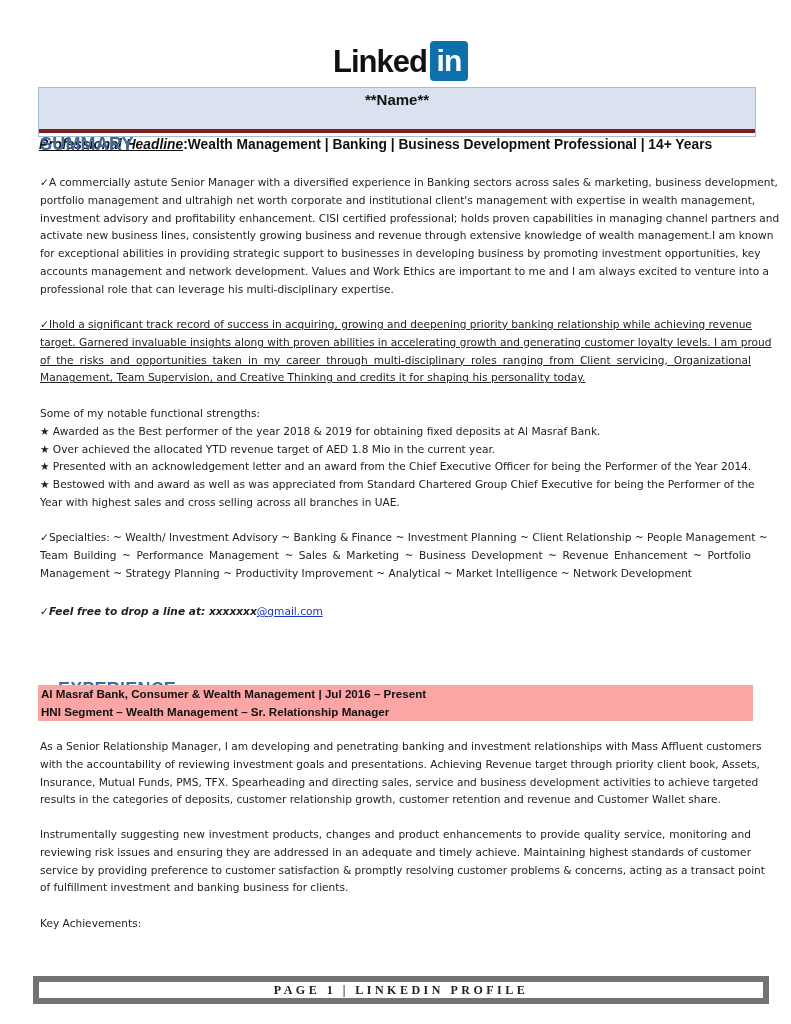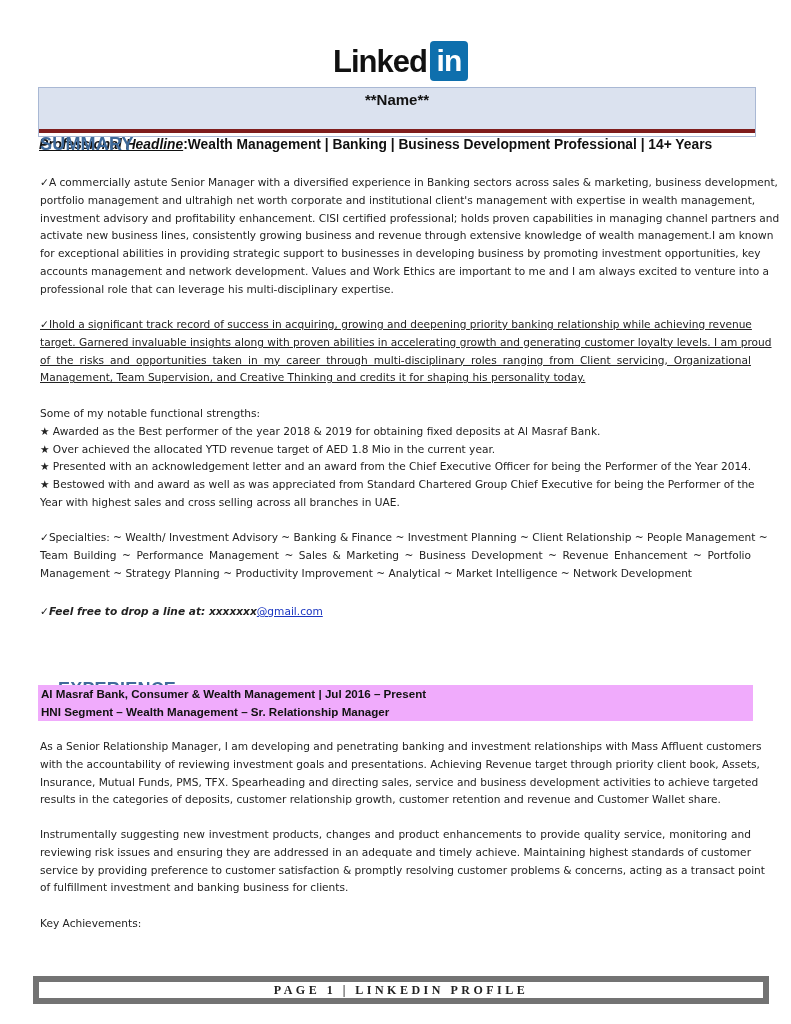--- a/index.html
+++ b/index.html
@@ -47,21 +47,21 @@
     font-family: "DejaVu Sans", sans-serif; font-size: 10.6px;
     line-height: 17.8px; color: #222; text-align: justify;
   }
   .line { display: block; text-align: justify; text-align-last: justify; white-space: nowrap; }
   .line.last { text-align-last: left; }
   .plain { text-align: left; white-space: nowrap; }
   .contact { font-weight: bold; font-style: italic; }
   .email-domain { font-style: normal; font-weight: normal; color: #1a35c0; text-decoration: underline; }
   .job-box {
     position: absolute; left: 38px; top: 685px; width: 715px; height: 36px;
-    background: #f0abfc; padding-left: 3px; box-sizing: border-box;
+    background: #fca5a5; padding-left: 3px; box-sizing: border-box;
     font-family: "Liberation Sans", sans-serif; font-weight: bold;
     font-size: 11.6px; line-height: 17.5px; color: #111;
   }
   .footer-box {
     position: absolute; left: 33px; top: 976px; width: 724px; height: 16px;
     border: 6px solid #737373; text-align: center;
     font-family: "Liberation Serif", serif; font-weight: bold; font-size: 12px;
     letter-spacing: 3.5px; line-height: 16px; color: #222;
   }
 </style>

